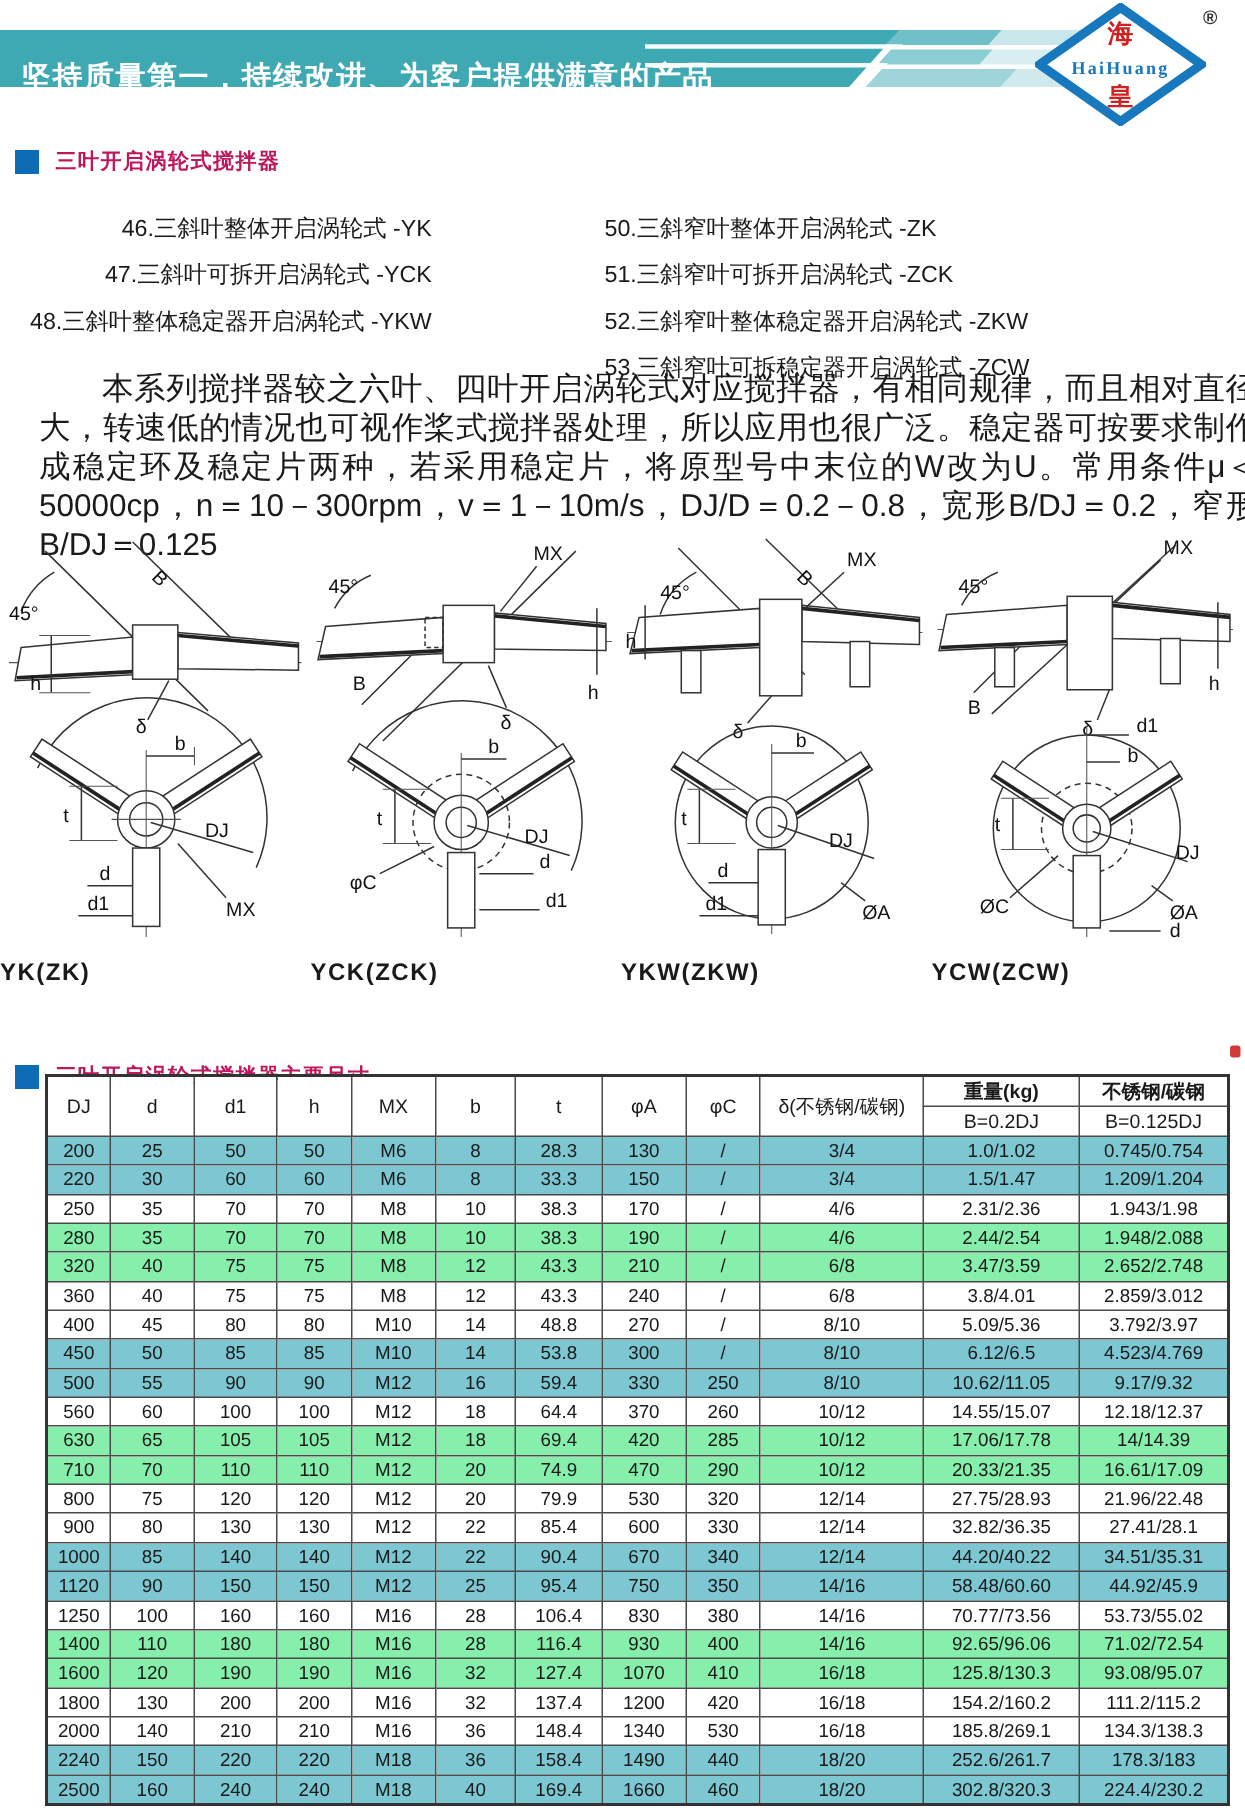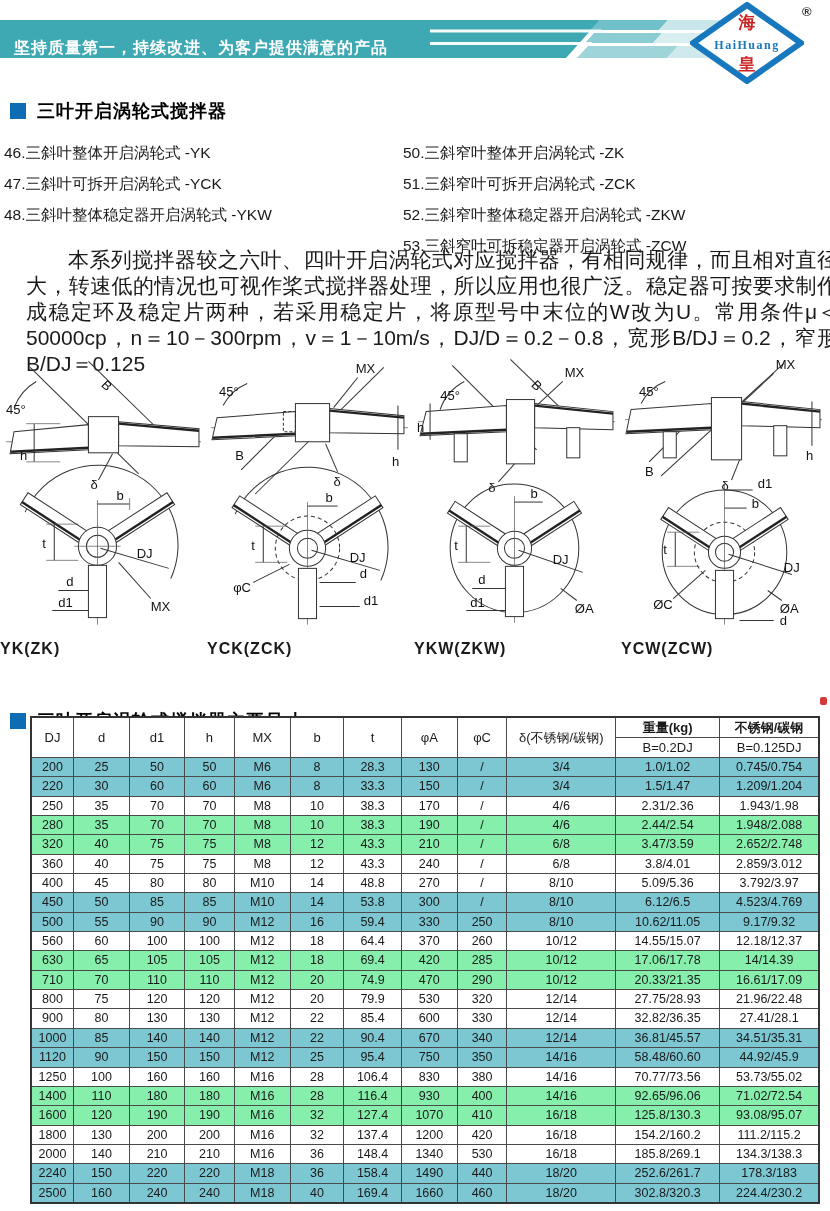--- a/index.html
+++ b/index.html
@@ -4,37 +4,37 @@
 <style>
   html,body{margin:0;padding:0;}
   body{
     width:830px;height:1211px;position:relative;background:#fff;
     font-family:"Liberation Sans","DejaVu Sans",sans-serif;color:#1a1a1a;
     overflow:hidden;
   }
   
   .banner{position:absolute;top:14px;left:0;width:830px;height:50px;}
   .banner-text{
-    position:absolute;top:24px;left:14px;color:#fff;font-size:16px;font-weight:bold;
+    position:absolute;top:24px;left:14px;color:#fff;font-size:20px;font-weight:bold;
     letter-spacing:1px;white-space:nowrap;
   }
   
   .logo{position:absolute;top:2px;left:690px;width:130px;height:86px;}
   .logo svg{display:block;}
   .logo-reg{position:absolute;top:2px;left:112px;font-size:13px;color:#333;font-weight:bold;}
   
   .section-title{position:absolute;left:10px;display:flex;align-items:center;gap:11px;}
   .bullet{width:16px;height:16px;background:#0d6cb4;flex:0 0 auto;}
-  .section-title .txt{color:#000000;font-size:18px;font-weight:bold;letter-spacing:1px;}
+  .section-title .txt{color:#be185d;font-size:14px;font-weight:bold;letter-spacing:1px;}
   #sec1{top:99px;}
   #sec2{top:688px;margin-top:21px;}
   
   .models{position:absolute;top:137px;font-size:15.5px;}
   .models .item{height:31px;line-height:31px;white-space:nowrap;}
-  #models-left{left:4px;}
+  #models-left{left:20px;text-align:right;}
   #models-right{left:388px;margin-left:15px;}
   
   .para{
     position:absolute;top:247px;left:26px;width:812px;font-size:21px;line-height:26px;
     text-indent:2em;text-align:justify;
   }
   
   .diagrams{position:absolute;top:352px;left:0;width:830px;height:312px;display:flex;}
   .diag-block{width:207px;height:312px;position:relative;}
   .diag-block svg{display:block;}
@@ -579,21 +579,21 @@
         <td>1000</td>
         <td>85</td>
         <td>140</td>
         <td>140</td>
         <td>M12</td>
         <td>22</td>
         <td>90.4</td>
         <td>670</td>
         <td>340</td>
         <td>12/14</td>
-        <td>36.81/45.57</td>
+        <td>44.20/40.22</td>
         <td>34.51/35.31</td>
       </tr>
       <tr class="rc-c">
         <td>1120</td>
         <td>90</td>
         <td>150</td>
         <td>150</td>
         <td>M12</td>
         <td>25</td>
         <td>95.4</td>

